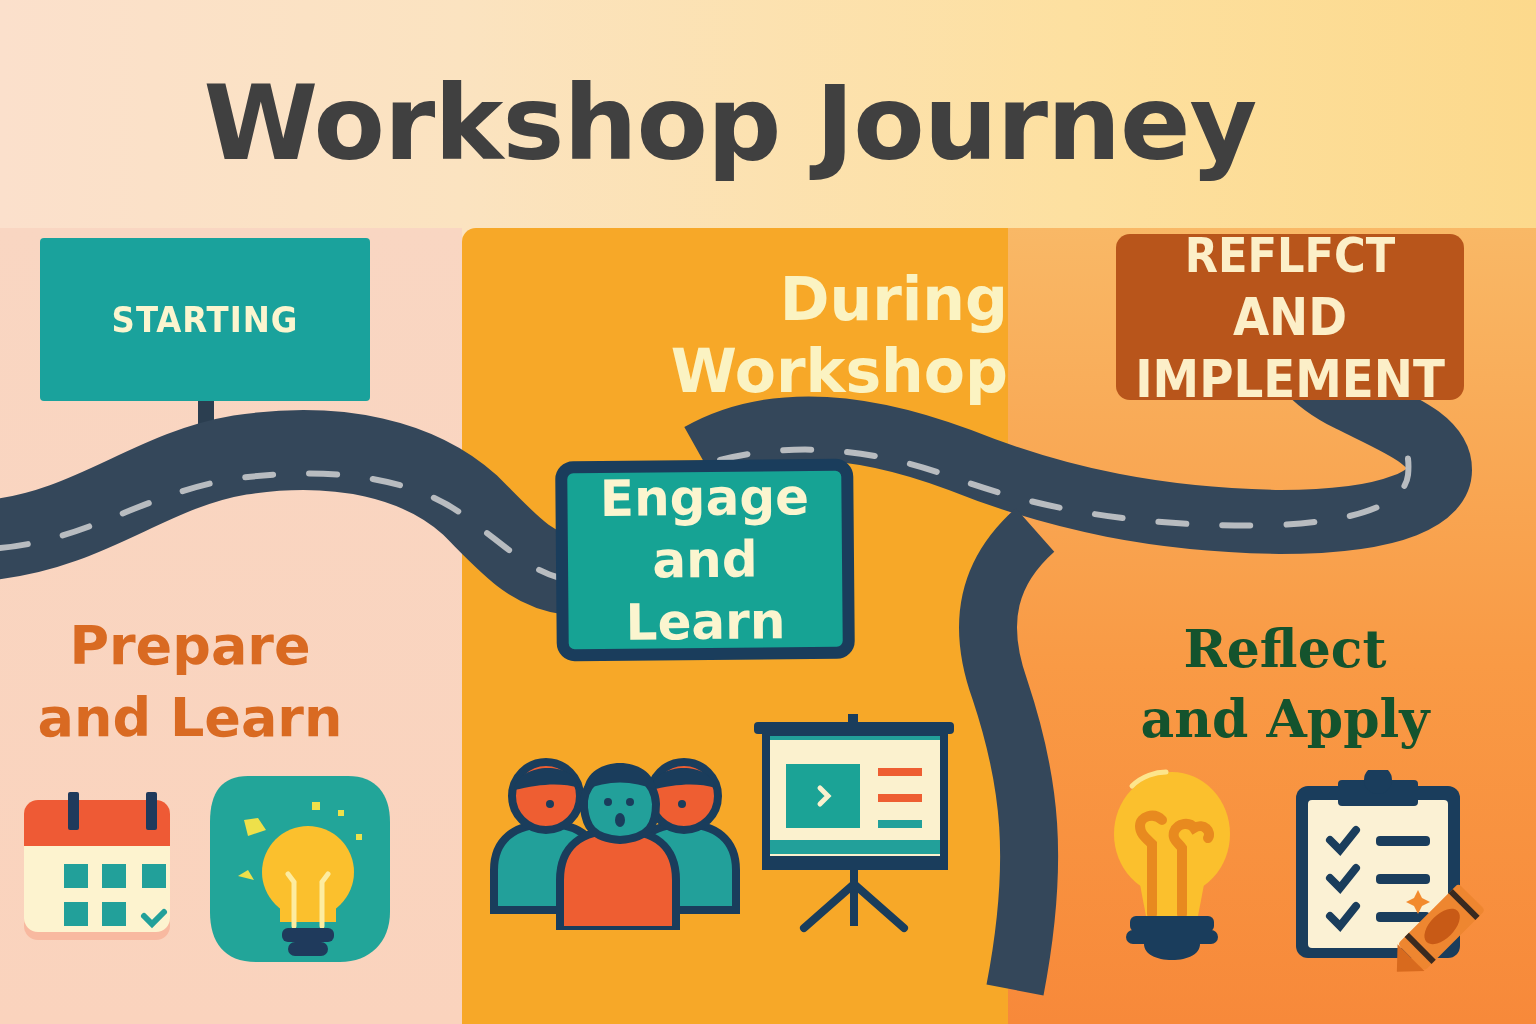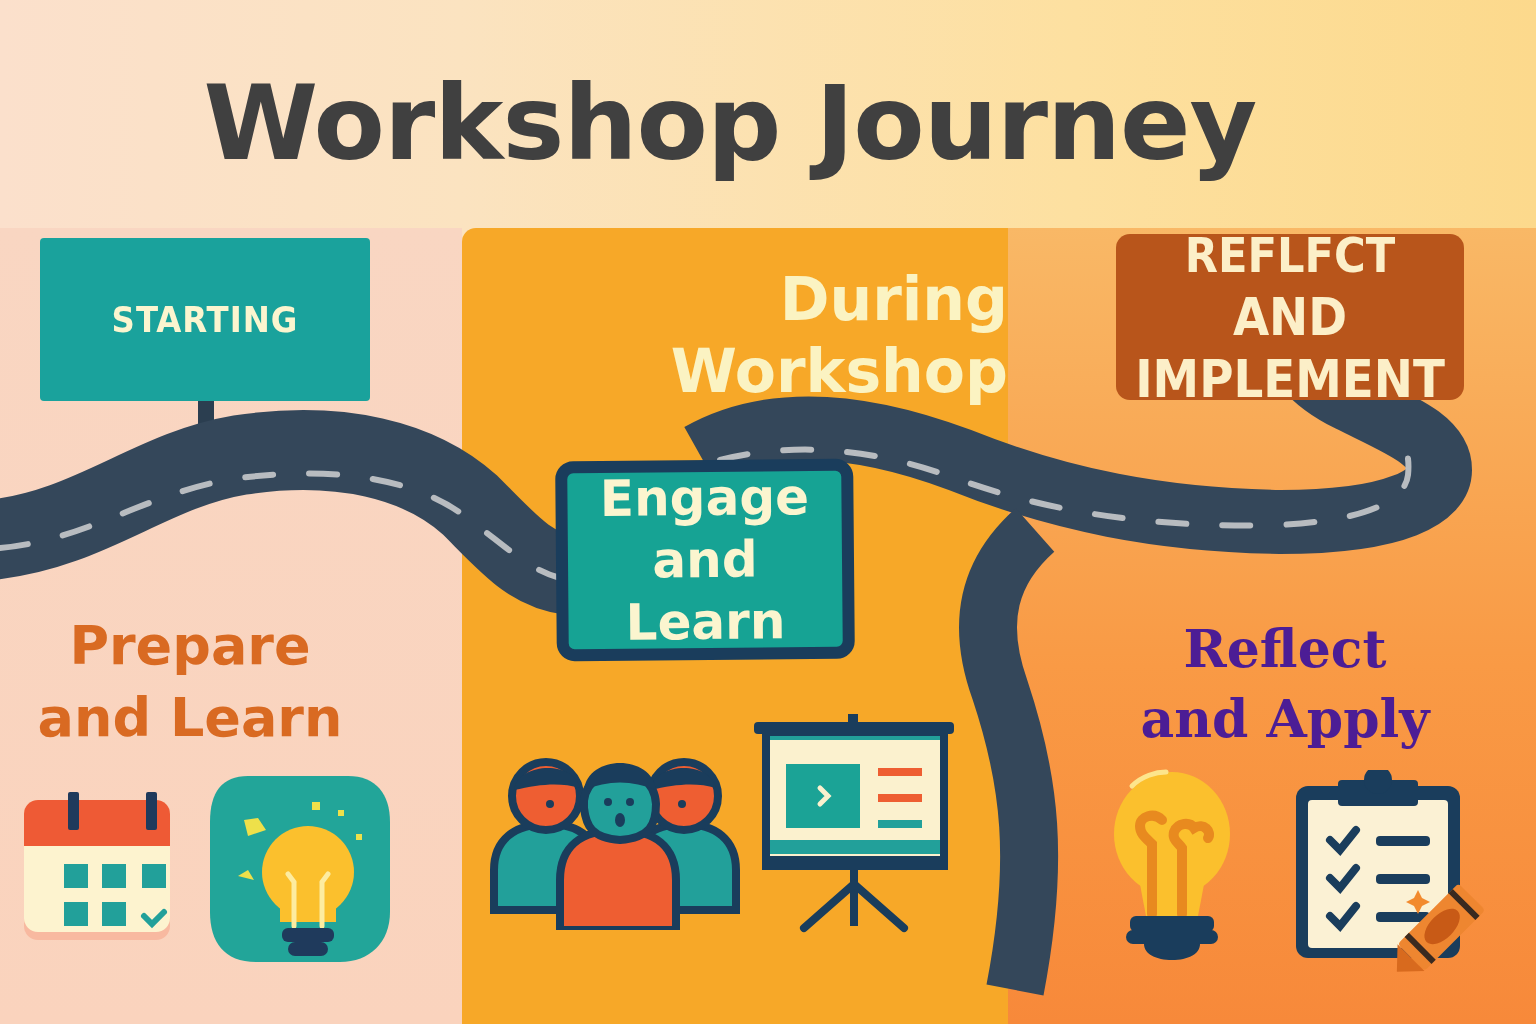--- a/index.html
+++ b/index.html
@@ -46,21 +46,21 @@
     transform: rotate(-0.5deg);
   }
 
   .label {
     position: absolute; text-align: center; font-weight: bold;
   }
   .label-prepare {
     left: 30px; top: 610px; width: 320px; color: #d96a22; font-size: 54px; line-height: 72px;
   }
   .label-apply {
-    left: 1110px; top: 614px; width: 350px; color: #4c1d95; font-size: 52px; line-height: 70px;
+    left: 1110px; top: 614px; width: 350px; color: #14532d; font-size: 52px; line-height: 70px;
     font-family: "DejaVu Serif", serif;
   }
 
   .icon { position: absolute; }
 </style>
 </head>
 <body>
 
 <div class="panel panel-left"></div>
 <div class="panel panel-mid"></div>

